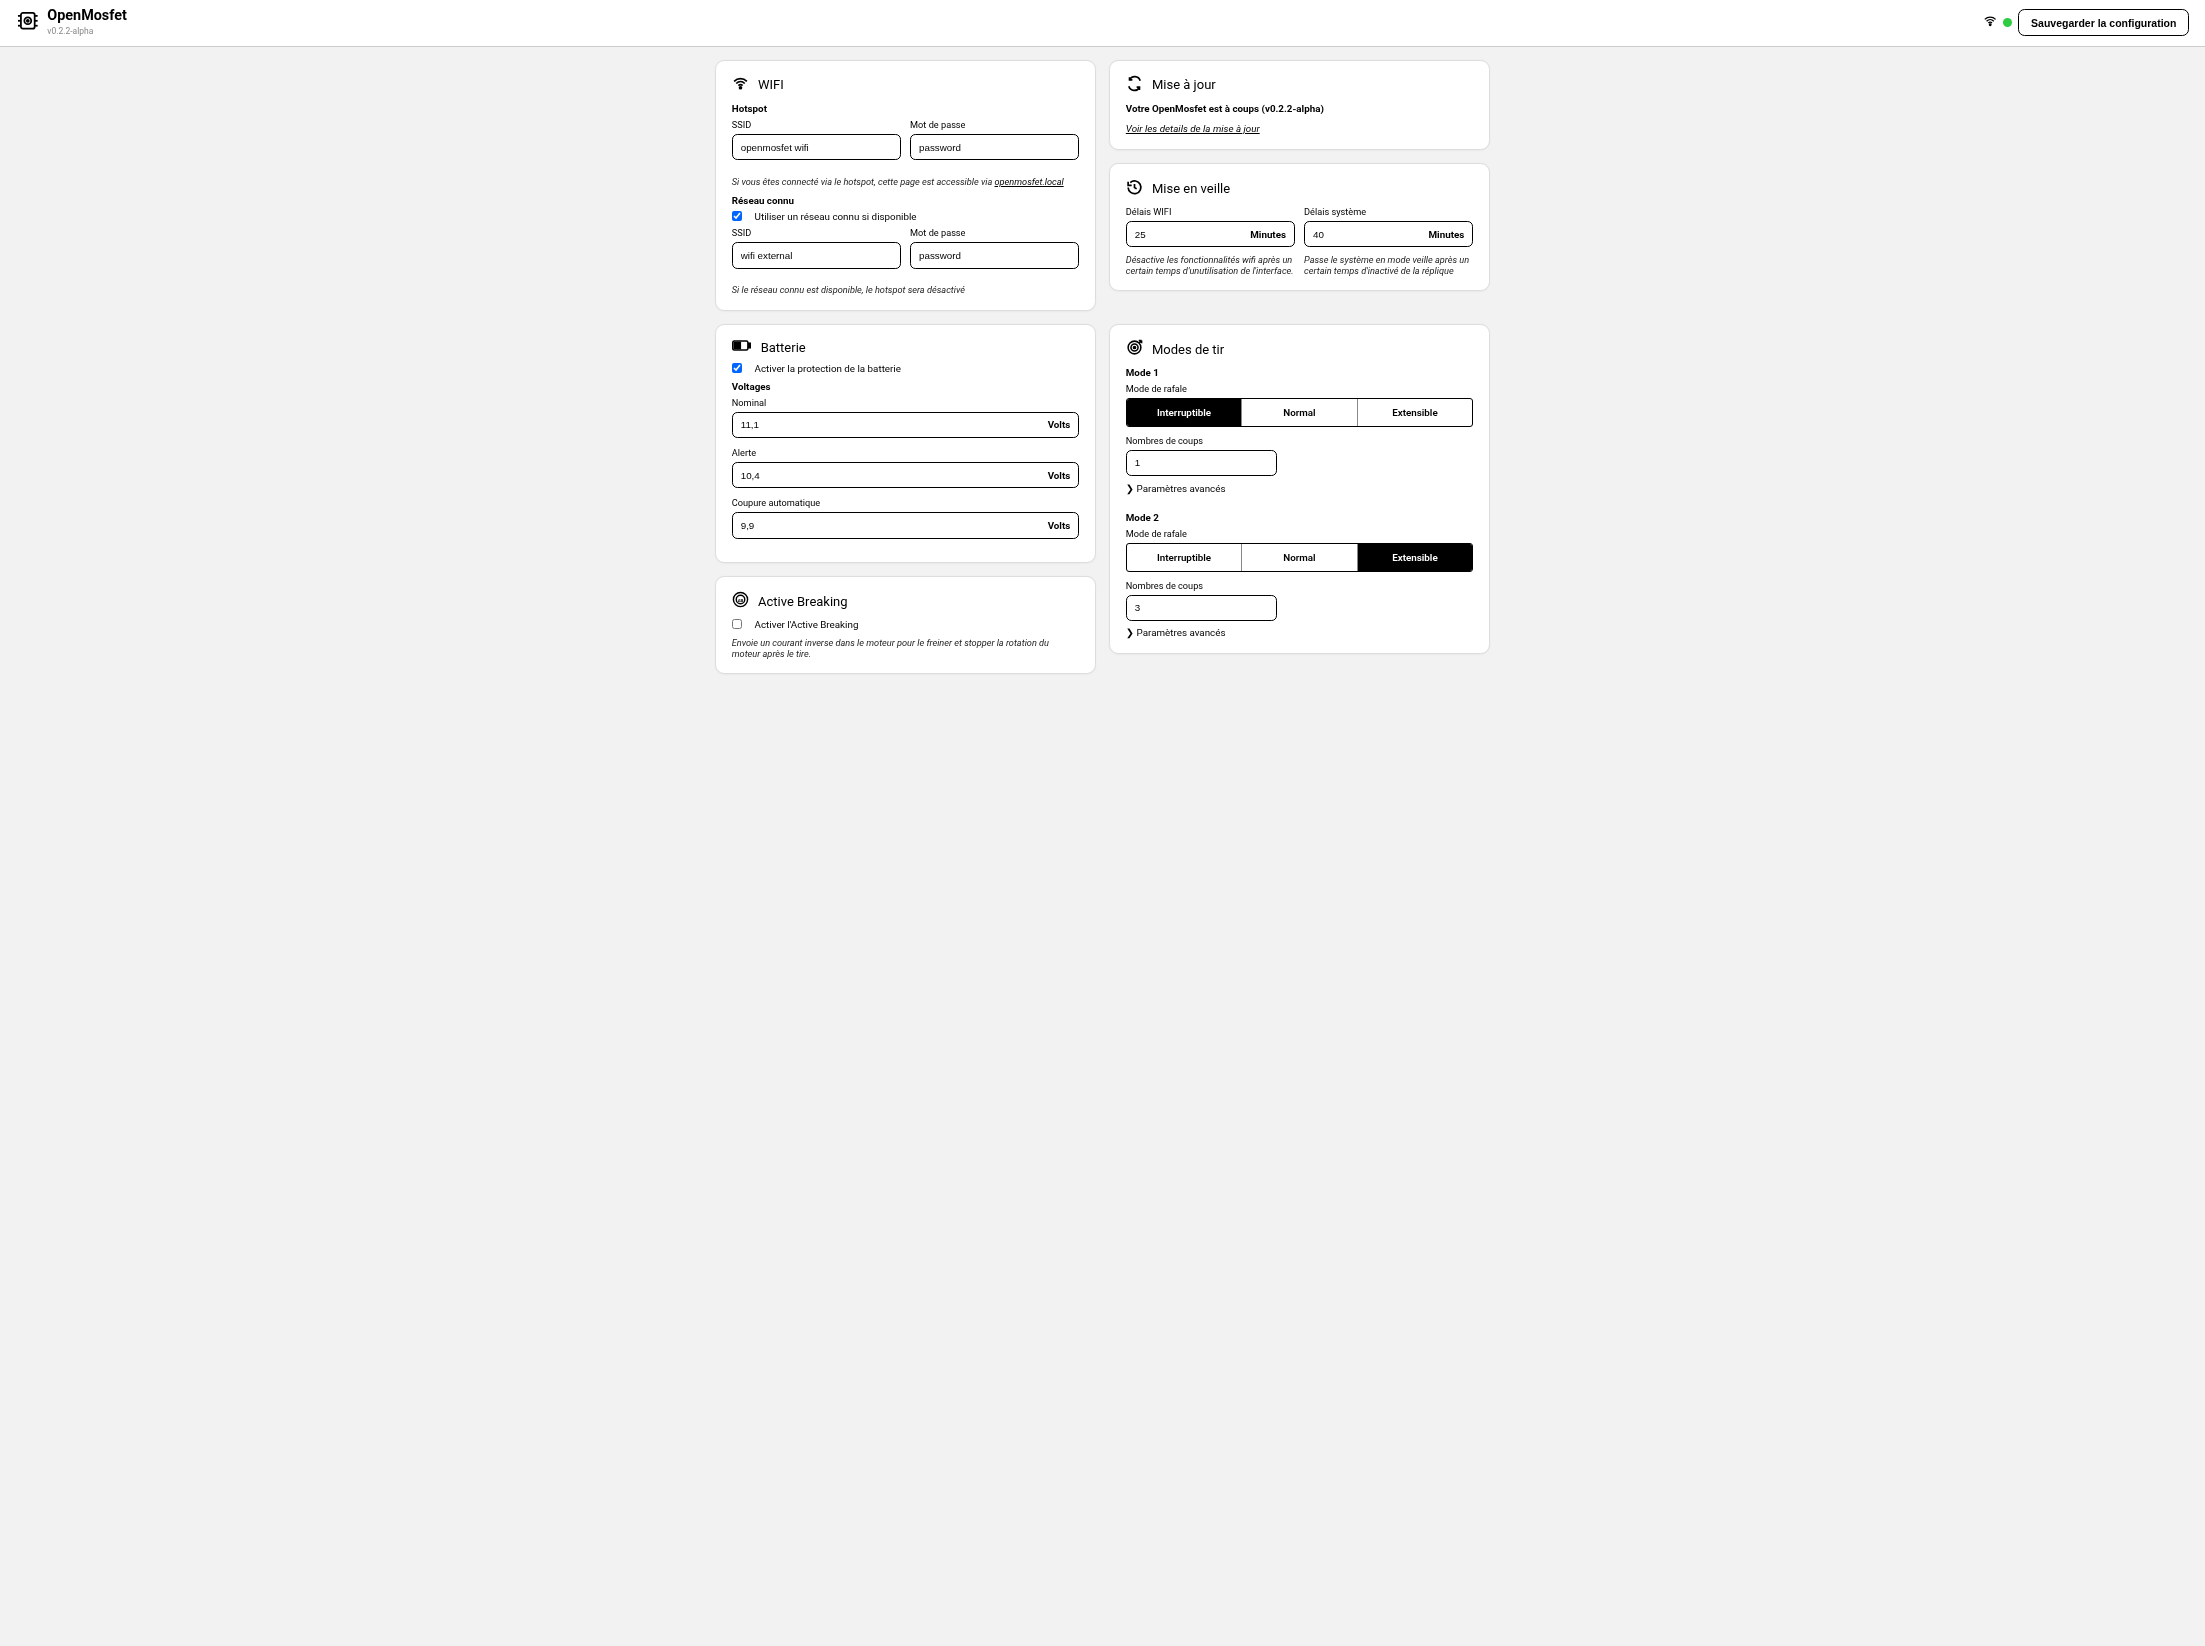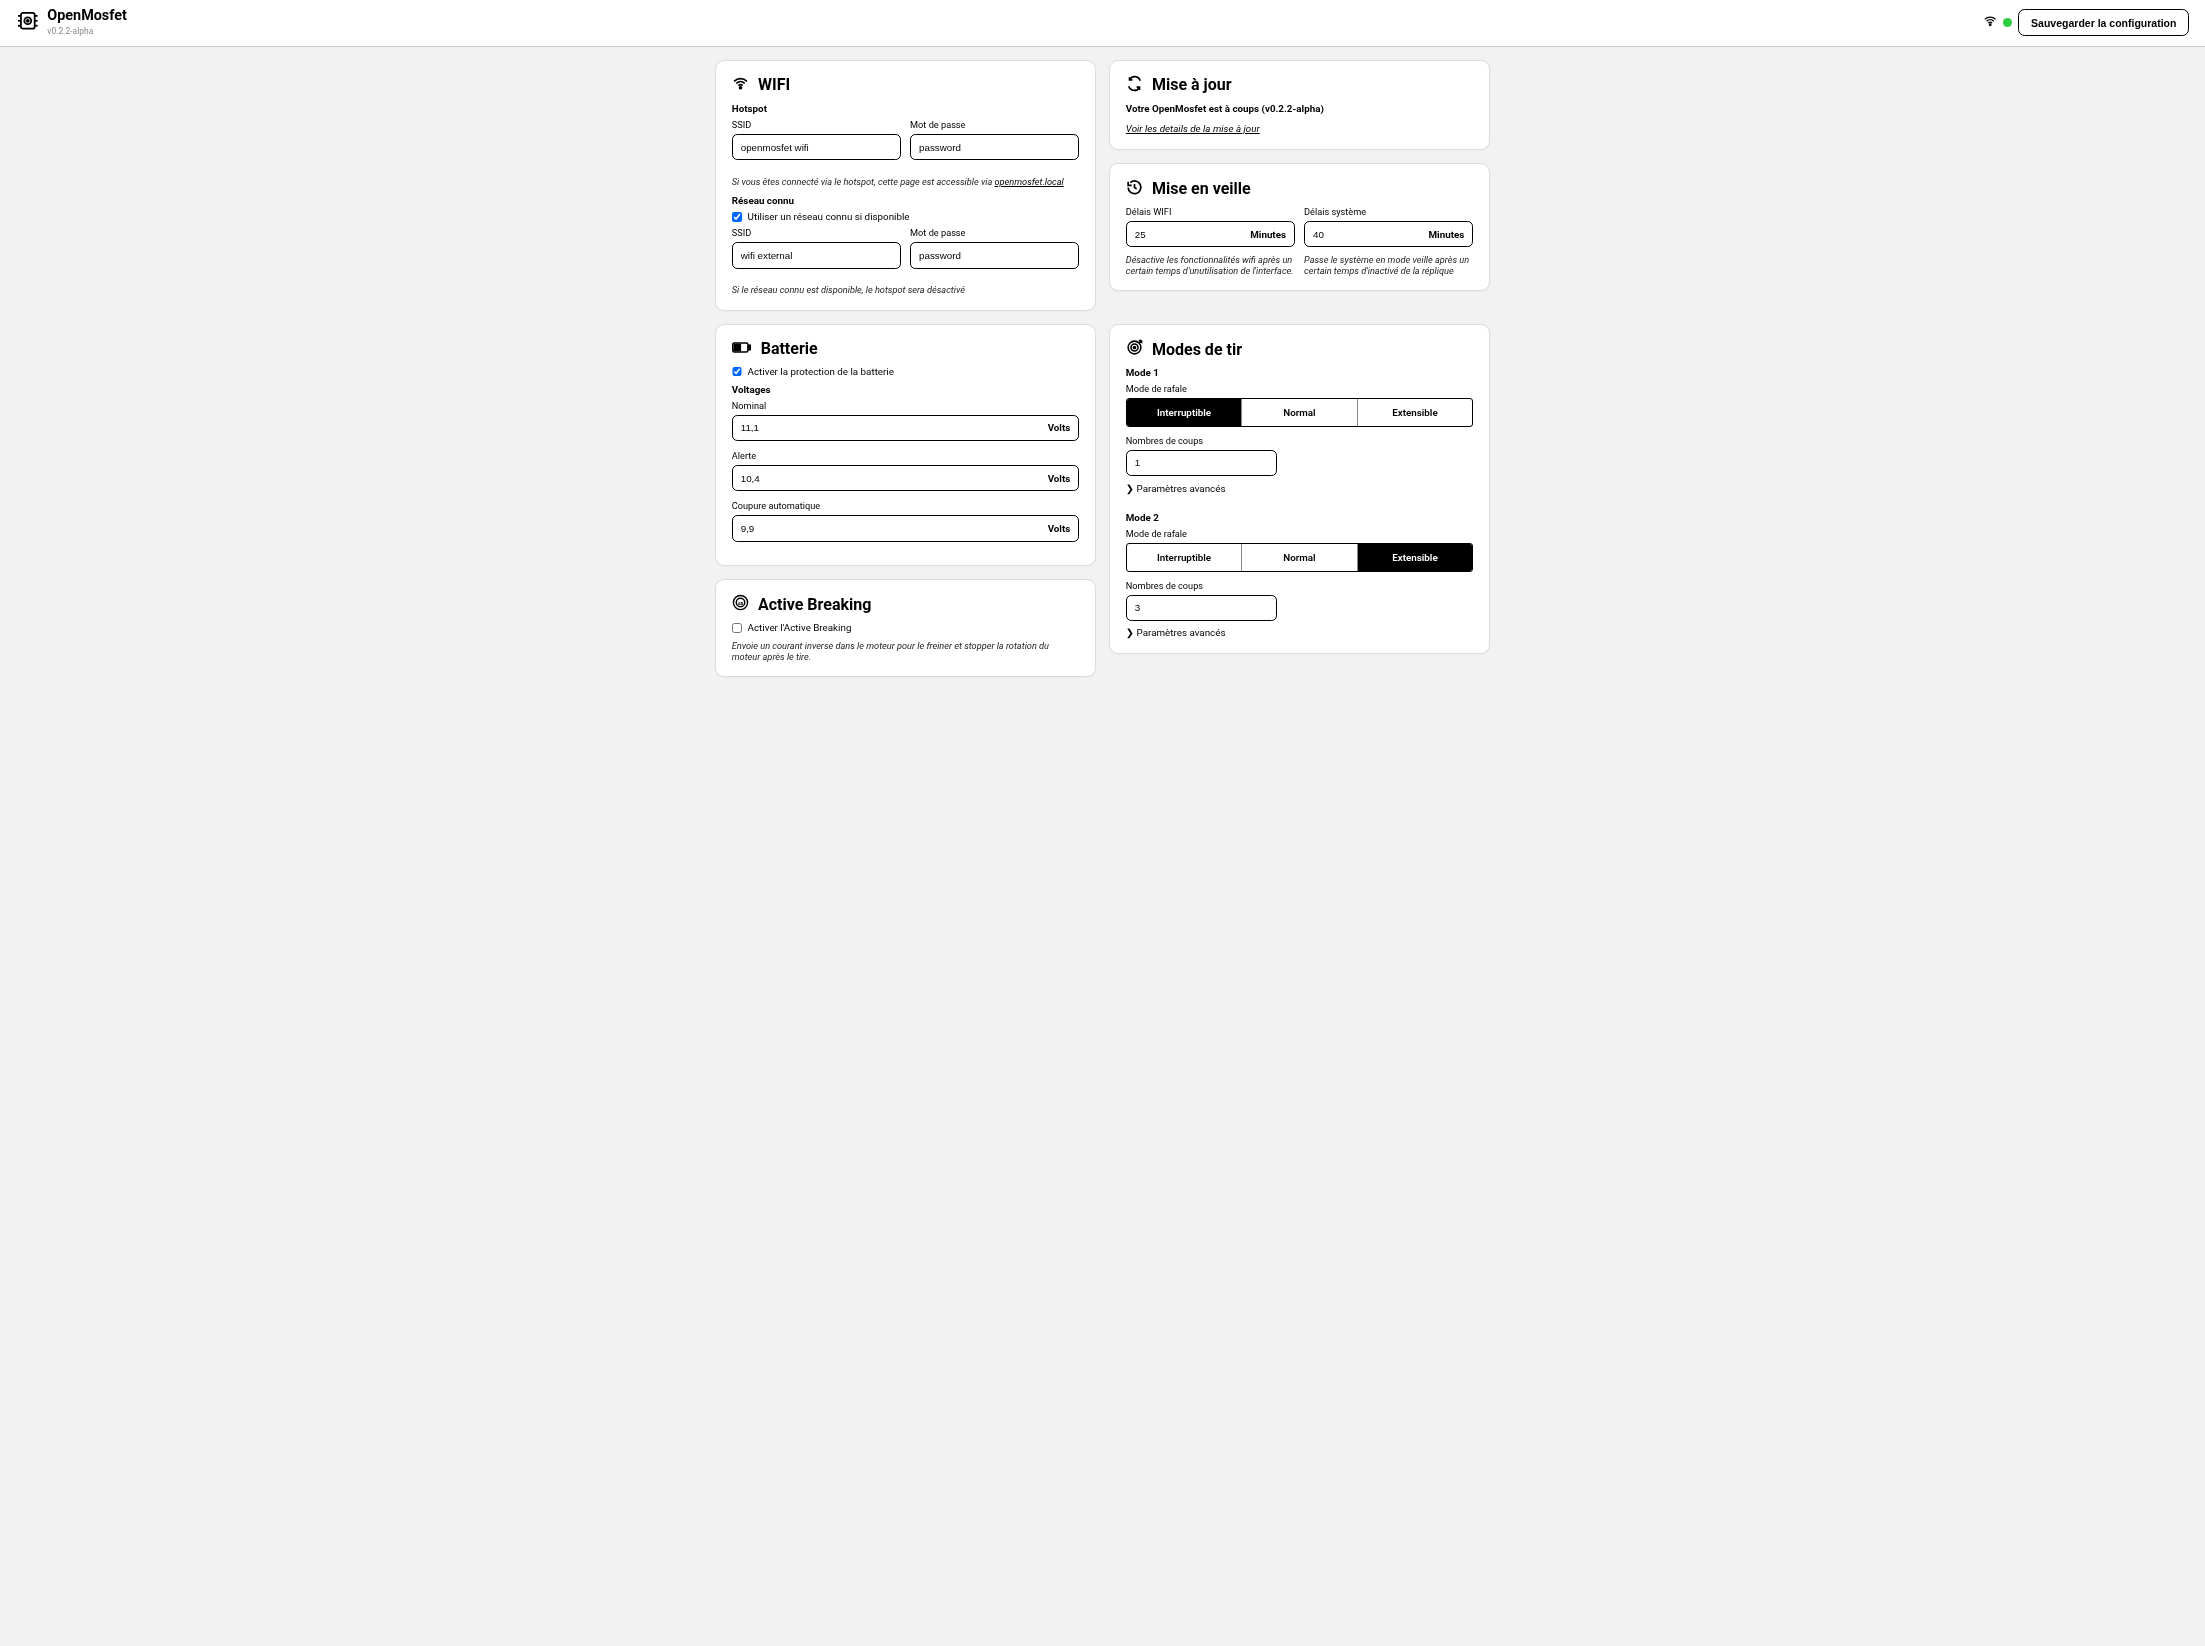--- a/index.html
+++ b/index.html
@@ -7,31 +7,31 @@
 .topbar { background: #fff; border-bottom: 0.7px solid #ccc; display: flex; align-items: center; padding: 9.2px 15.8px; gap: 6px; }
 .logo-wrap { display: flex; align-items: center; gap: 7.9px; }
 .app-title { font-weight: 700; font-size: 14.4px; line-height: 1; }
 .app-version { font-size: 8.5px; color: #888; margin-top: 2.6px; }
 .topbar-spacer { flex: 1; }
 .status-dot { width: 9.2px; height: 9.2px; border-radius: 50%; background: #2ecc40; display: inline-block; }
 .btn-save { border: 1.3px solid #000; border-radius: 6.6px; background: #fff; padding: 6.6px 11.8px; font-size: 10.5px; font-weight: 700; cursor: pointer; }
 .grid { display: grid; grid-template-columns: 381px 1fr; gap: 13px; padding: 13px 39px; max-width: 853px; margin: 0 auto; align-items: start; }
 .card { background: #fff; border: 0.7px solid #ddd; border-radius: 9.2px; padding: 14.4px 15.8px; box-shadow: 0 0.7px 2px rgba(0,0,0,0.04); }
 .card-header { display: flex; align-items: center; gap: 9.2px; margin-bottom: 7.9px; }
-.card-title { font-size: 16px; font-weight: 700; }
+.card-title { font-size: 13px; font-weight: 400; }
 .subheading { font-weight: 700; font-size: 9.8px; margin: 6.6px 0 5.3px; }
 .label { font-size: 9.2px; margin-bottom: 3.9px; display: block; }
 .row2 { display: grid; grid-template-columns: 1fr 1fr; gap: 9.2px; }
 .input, .input-group { width: 100%; border: 1.3px solid #000; border-radius: 5.3px; padding: 6.6px 7.9px; font-size: 9.8px; background: #fff; }
 .input-group { display: flex; align-items: center; justify-content: space-between; }
 .input-group input { border: none; outline: none; font-size: 9.8px; width: 60%; }
 .input-suffix { font-weight: 700; }
 .hint { font-style: italic; font-size: 9.2px; margin-top: 6.6px; color: #222; }
 .hint a { color: #000; text-decoration: underline; }
-.checkbox-row { display: flex; align-items: center; gap: 6px; font-size: 9.8px; margin: 5.3px 0; }
+.checkbox-row { display: flex; gap: 13px; font-size: 9.8px; margin: 5.3px 0; }
 .checkbox-row input { width: 9.8px; height: 9.8px; accent-color: #0066ff; }
 .link-underline { text-decoration: underline; font-size: 9.8px; cursor: pointer; font-style: italic; }
 .segmented { display: flex; border: 1.3px solid #000; border-radius: 3px; overflow: hidden; }
 .segmented .seg { flex: 1; text-align: center; padding: 7.9px 0; font-size: 9.8px; font-weight: 600; cursor: pointer; border-right: 0.7px solid #888; }
 .segmented .seg:last-child { border-right: none; }
 .segmented .seg.active { background: #000; color: #fff; }
 .adv-toggle { display: flex; align-items: center; gap: 2.6px; font-size: 9.8px; cursor: pointer; margin-top: 6.6px; }
 .field-block { margin-bottom: 9.2px; }
 .rightcol { display: flex; flex-direction: column; gap: 13px; }
 .icon-svg { width: 17px; height: 17px; }

